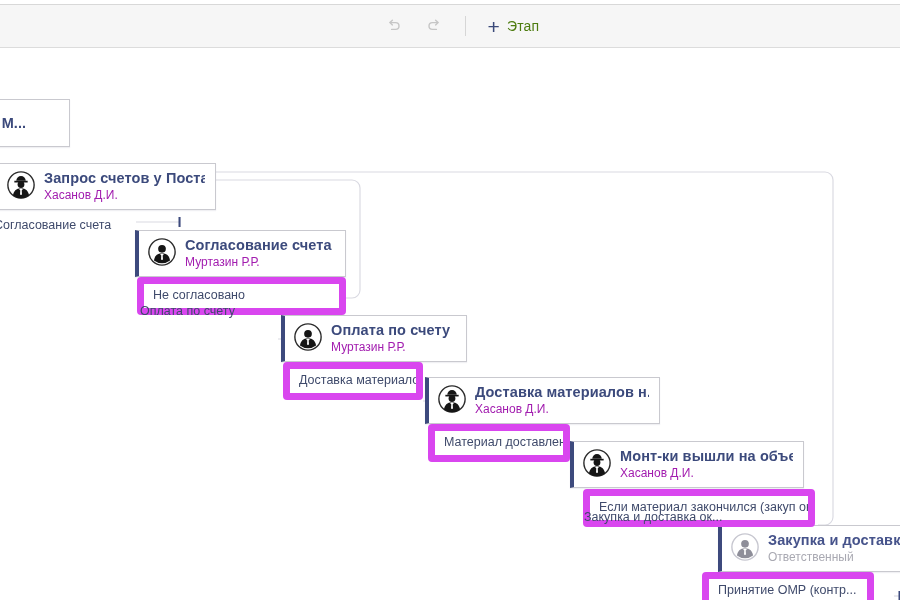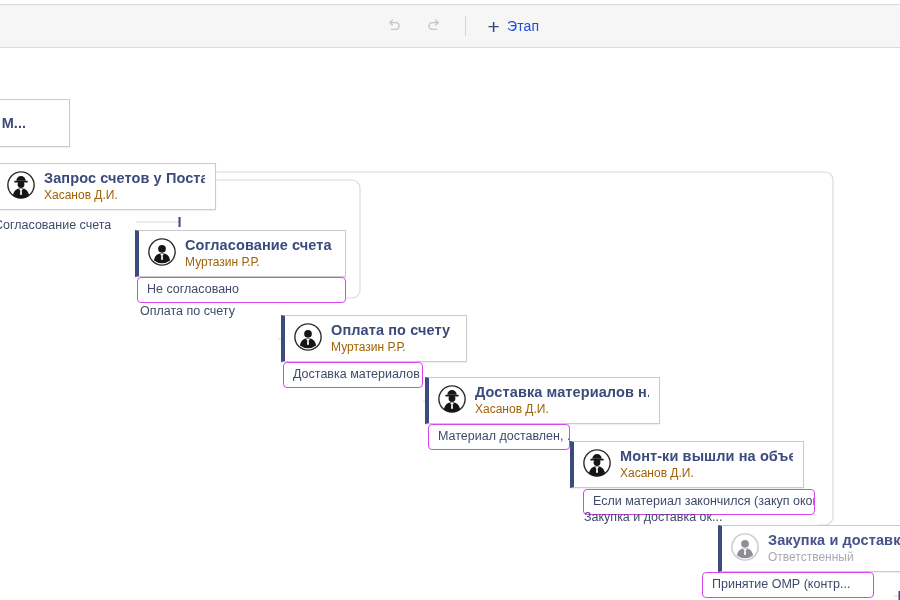--- a/index.html
+++ b/index.html
@@ -25,21 +25,21 @@
     width:30px;height:30px;display:flex;align-items:center;justify-content:center;
     border-radius:3px;color:#c6c6c6;
   }
   .tb-btn svg{display:block;}
   .tb-sep{width:1px;height:20px;background:#d6d6d6;margin:0 6px;}
   .tb-add{
     display:flex;align-items:center;gap:7px;padding:3px 6px;border-radius:3px;
     cursor:default;
   }
   .tb-plus{color:#3b4a7a;font-size:21px;line-height:21px;font-weight:400;}
-  .tb-add-label{color:#1d4ed8;font-size:14px;letter-spacing:.2px;}
+  .tb-add-label{color:#4d7c0f;font-size:14px;letter-spacing:.2px;}
 
   
   .canvas{position:absolute;left:0;top:49px;width:900px;height:551px;background:#fff;overflow:hidden;}
   .edges{position:absolute;left:0;top:0;width:900px;height:551px;pointer-events:none;}
 
   
   .node{
     position:absolute;
     background:#fff;
     border:1px solid #c9c9cf;
@@ -49,35 +49,35 @@
     padding:0 10px 0 9px;
     box-shadow:0 1px 1px rgba(40,45,80,.07);
   }
   .node .av{flex:0 0 auto;margin-right:9px;}
   .node .txt{min-width:0;overflow:hidden;}
   .node .title{
     color:#3c4a7c;font-size:14.5px;font-weight:bold;line-height:17px;
     white-space:nowrap;overflow:hidden;letter-spacing:.1px;
   }
   .node .sub{
-    color:#a16207;font-size:12px;line-height:15px;margin-top:1px;
+    color:#a21caf;font-size:12px;line-height:15px;margin-top:1px;
     white-space:nowrap;overflow:hidden;
   }
   .node.muted .title{color:#46538b;}
   .node.muted .sub{color:#a9a9b2;}
 
   
   .node.clipped{border-left:none;padding-left:8px;}
   .node.clipped .title{font-size:14.5px;}
 
   
   .label{
     position:absolute;
     background:#fff;
-    border:1px solid #d946ef;
+    border:7px solid #d946ef;
     border-radius:4px;
     color:#3f4a6b;
     font-size:12.5px;line-height:15px;
     padding:4px 9px 5px 9px;
     box-sizing:border-box;
     white-space:nowrap;overflow:hidden;
   }
   .label.bare{border:none;background:transparent;padding-left:2px;}
 </style>
 </head>

